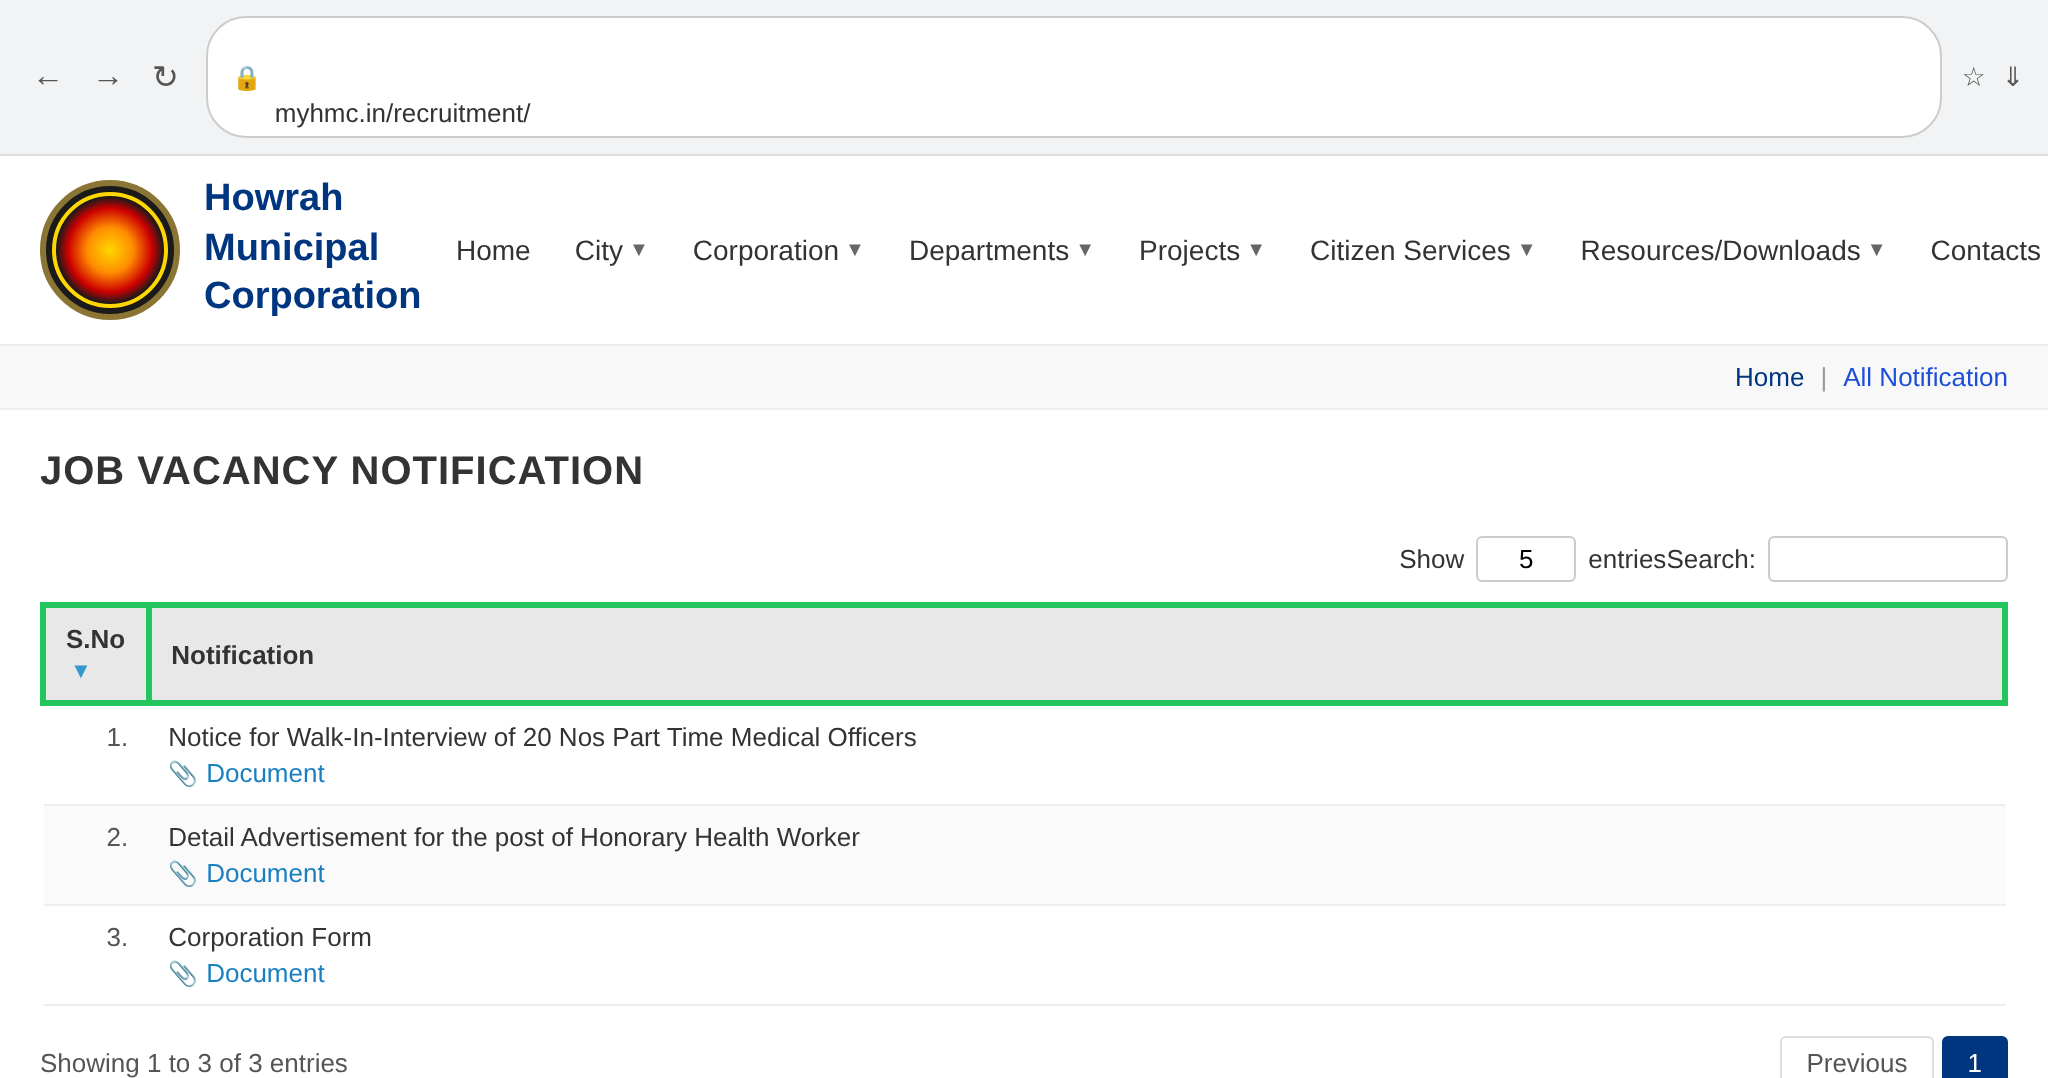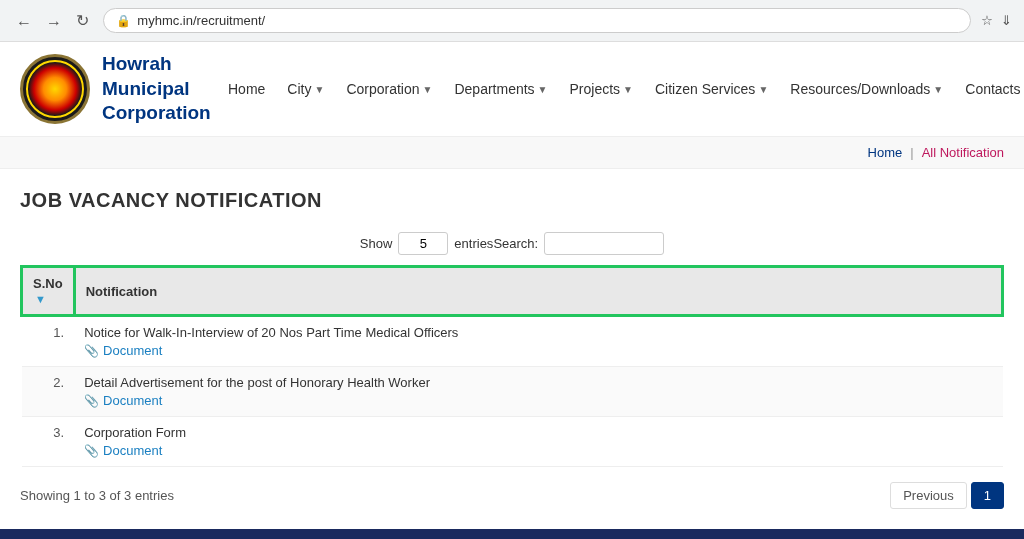--- a/index.html
+++ b/index.html
@@ -34,21 +34,21 @@
       border: 1px solid #ccc;
       border-radius: 20px;
       padding: 4px 12px;
       font-size: 13px;
       color: #333;
       display: flex;
       align-items: center;
       gap: 6px;
     }
     .address-bar-icon { color: #888; font-size: 12px; }
-    .address-text { flex: 1; }
+    .address-text { flex: 1; margin-top: 36px; }
     .browser-actions { display: flex; gap: 8px; color: #555; font-size: 16px; }
     .browser-action-btn { background: none; border: none; cursor: pointer; color: #555; }
 
     
     .site-header {
       display: flex;
       align-items: center;
       padding: 10px 20px;
       border-bottom: 1px solid #eee;
       background: #fff;
@@ -114,40 +114,40 @@
       border-bottom: 1px solid #eee;
       padding: 8px 20px;
       display: flex;
       justify-content: flex-end;
       align-items: center;
       gap: 8px;
       font-size: 13px;
     }
     .breadcrumb-link { color: #003580; text-decoration: none; cursor: pointer; }
     .breadcrumb-separator { color: #999; }
-    .breadcrumb-current { color: #be185d; }
+    .breadcrumb-current { color: #1d4ed8; }
 
     
     .main-content {
       padding: 20px 20px;
       min-height: 280px;
     }
     .page-title {
       font-size: 20px;
       font-weight: bold;
       color: #333;
       margin-bottom: 20px;
       text-transform: uppercase;
       letter-spacing: 0.5px;
     }
 
     
     .table-controls {
       display: flex;
-      justify-content: center;
+      justify-content: flex-end;
       align-items: center;
       margin-bottom: 10px;
     }
     .show-entries {
       display: flex;
       align-items: center;
       gap: 6px;
       font-size: 13px;
     }
     .entries-input {

